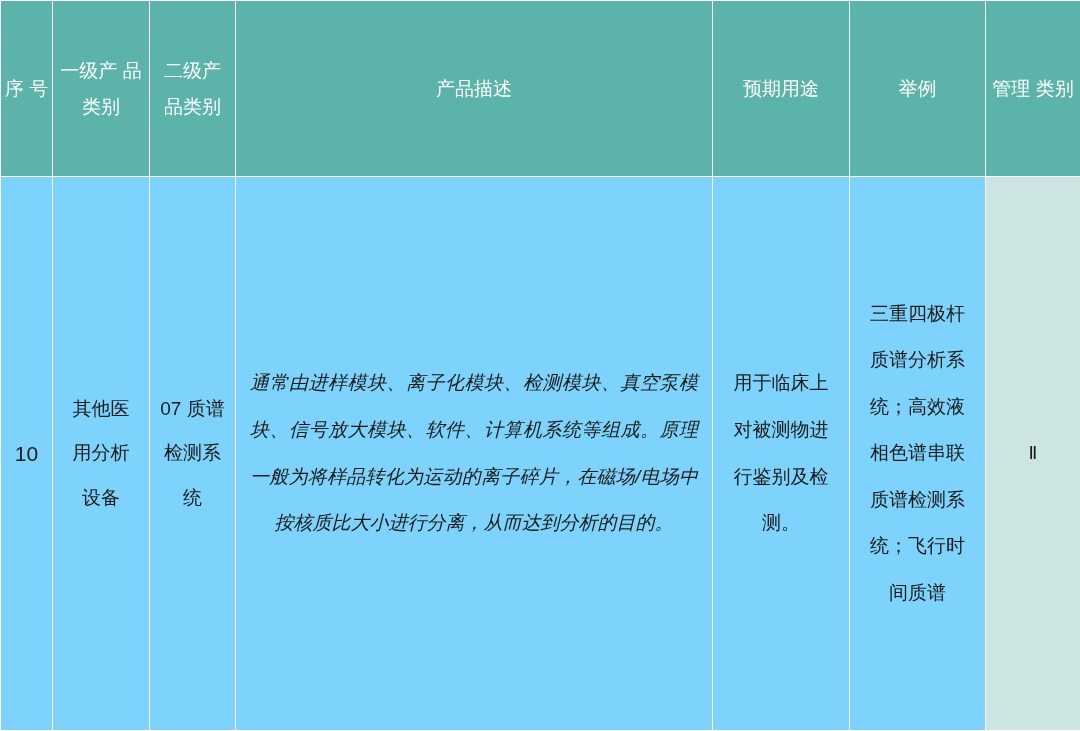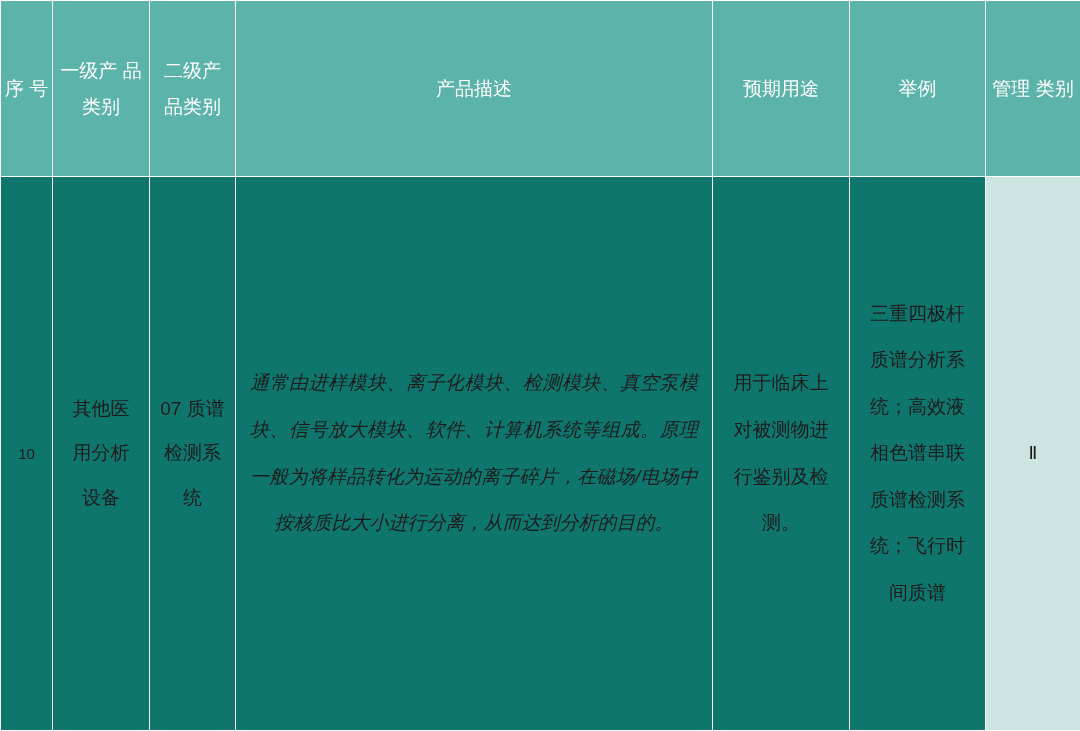--- a/index.html
+++ b/index.html
@@ -39,29 +39,29 @@
     font-weight: normal;
     line-height: 1.85;
     padding: 10px 6px;
     height: 176px;
   }
   thead th.narrow-head {
     padding-left: 2px;
     padding-right: 2px;
   }
   tbody td {
-    background: #0f766e;
+    background: #7dd3fc;
     color: #1b1b1b;
     font-size: 19px;
     line-height: 2.35;
     padding: 8px 10px;
     border-color: #ffffff;
   }
   tbody td.cell-index {
-    font-size: 15px;
+    font-size: 21px;
     padding: 8px 2px;
   }
   tbody td.cell-desc {
     text-align: justify;
     text-align-last: center;
     padding: 8px 14px;
     line-height: 2.45;
     font-style: italic;
   }
   tbody td.cell-use {

